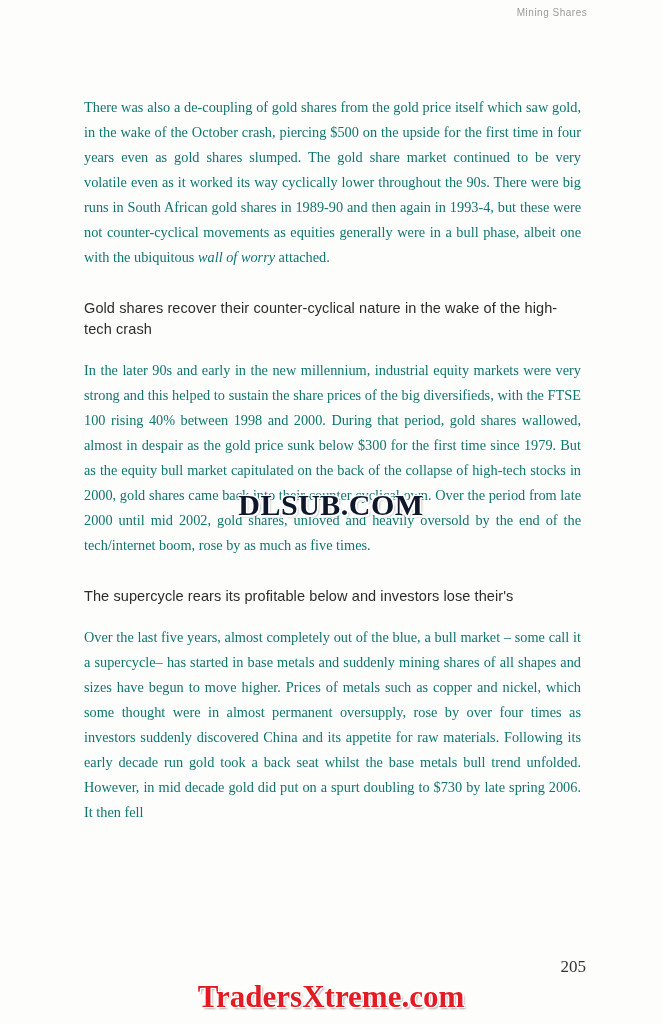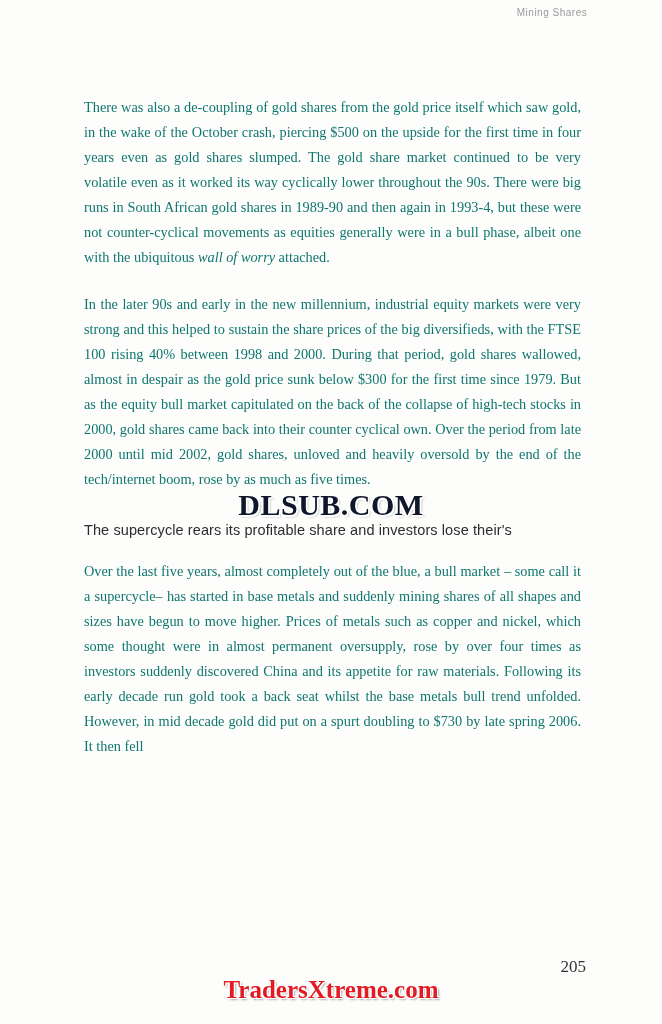--- a/index.html
+++ b/index.html
@@ -115,27 +115,27 @@
   .page-number {
     position: absolute;
     right: 76px;
     bottom: 47px;
     font-family: "Liberation Serif", serif;
     font-size: 17px;
     color: #333;
   }
   .watermark-footer {
     position: absolute;
-    bottom: 20px;
+    bottom: 9px;
     left: 50%;
     transform: translateX(-50%);
     font-family: "Liberation Serif", serif;
     font-weight: bold;
     font-style: normal;
-    font-size: 25px;
+    font-size: 31px;
     color: #e31b23;
     white-space: nowrap;
     text-shadow:
       -1.2px -1.2px 0 #ffffff,
        1.2px -1.2px 0 #ffffff,
       -1.2px  1.2px 0 #ffffff,
        1.2px  1.2px 0 #ffffff,
        0 0 3px #ffffff,
        2px 2px 2px rgba(0,0,0,0.35);
     user-select: none;
@@ -148,24 +148,25 @@
 
   <div class="logo-block">
     <div class="logo-sub">Mining Shares</div>
   </div>
 
   <div class="content">
 
 
     <p class="body-par"><span>There was also a de-coupling of gold shares from the gold price itself which saw gold, in the wake of the October crash, piercing $500 on the upside for the first time in four years even as gold shares slumped. The gold share market continued to be very volatile even as it worked its way cyclically lower throughout the 90s. There were big runs in South African gold shares in 1989-90 and then again in 1993-4, but these were not counter-cyclical movements as equities generally were in a bull phase, albeit one with the ubiquitous </span><span class="ital">wall of worry</span><span> attached.</span></p>
 
+    <h2 class="section-heading spaced-top">Gold shares recover their counter-cyclical nature in the wake of the high-tech crash</h2>
 
     <p class="body-par">In the later 90s and early in the new millennium, industrial equity markets were very strong and this helped to sustain the share prices of the big diversifieds, with the FTSE 100 rising 40% between 1998 and 2000. During that period, gold shares wallowed, almost in despair as the gold price sunk below $300 for the first time since 1979. But as the equity bull market capitulated on the back of the collapse of high-tech stocks in 2000, gold shares came back into their counter cyclical own. Over the period from late 2000 until mid 2002, gold shares, unloved and heavily oversold by the end of the tech/internet boom, rose by as much as five times.</p>
 
-    <h2 class="section-heading spaced-top">The supercycle rears its profitable share and investors lose their's</h2>
+    <h2 class="section-heading spaced-top">The supercycle rears its profitable below and investors lose their's</h2>
 
     <p class="body-par">Over the last five years, almost completely out of the blue, a bull market – some call it a supercycle– has started in base metals and suddenly mining shares of all shapes and sizes have begun to move higher. Prices of metals such as copper and nickel, which some thought were in almost permanent oversupply, rose by over four times as investors suddenly discovered China and its appetite for raw materials. Following its early decade run gold took a back seat whilst the base metals bull trend unfolded. However, in mid decade gold did put on a spurt doubling to $730 by late spring 2006. It then fell</p>
 
   </div>
 
   <div class="watermark-center">DLSUB.COM</div>
 
   <div class="page-number">205</div>
 
   <div class="watermark-footer">TradersXtreme.com</div>

